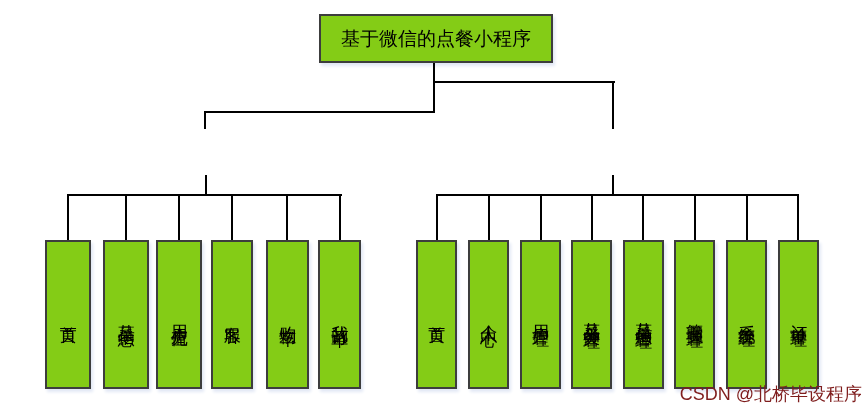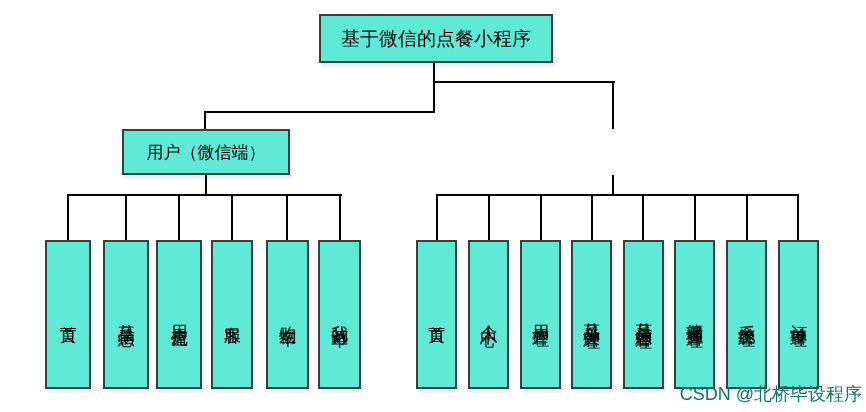--- a/index.html
+++ b/index.html
@@ -7,21 +7,21 @@
     position: relative;
     width: 866px;
     height: 412px;
     background: #ffffff;
     overflow: hidden;
     font-family: "Liberation Serif", "DejaVu Serif", serif;
     color: #000000;
   }
   .box {
     position: absolute;
-    background: #5eead4;
+    background: #84cc16;
     border: 2px solid #3d3d3d;
     box-shadow: 2px 3px 3px #e2e8f5;
     box-sizing: border-box;
     display: flex;
     align-items: center;
     justify-content: center;
     text-align: center;
   }
   .root-box  { left: 319px; top: 14px;  width: 234px; height: 49px; font-size: 19px; }
   .mid-box   { font-size: 17px; }
@@ -36,42 +36,39 @@
     letter-spacing: 2px;
     line-height: 1.15;
   }
   .line { position: absolute; background: #000000; }
   .watermark {
     position: absolute;
     right: 4px;
     bottom: 6px;
     font-family: "Liberation Sans", "DejaVu Sans", sans-serif;
     font-size: 18px;
-    color: #0f766e;
+    color: #7f1d1d;
     white-space: nowrap;
   }
 </style>
 </head>
 <body>
 
 <div class="canvas">
 
   <div class="box root-box">
     <span>基于微信的点餐小程序</span>
   </div>
 
   <div class="line" style="left:433px; top:63px;  width:2px;   height:50px;"></div>
   <div class="line" style="left:433px; top:81px;  width:182px; height:2px;"></div>
   <div class="line" style="left:612px; top:81px;  width:2px;   height:48px;"></div>
   <div class="line" style="left:204px; top:111px; width:231px; height:2px;"></div>
   <div class="line" style="left:204px; top:111px; width:2px;   height:18px;"></div>
 
-  <div class="box mid-box user-box">
-    <span>用户（微信端）</span>
-  </div>
 
   <div class="line" style="left:205px; top:175px; width:2px;   height:21px;"></div>
   <div class="line" style="left:67px;  top:194px; width:275px; height:2px;"></div>
   <div class="line" style="left:67px;  top:194px; width:2px;   height:46px;"></div>
   <div class="line" style="left:125px; top:194px; width:2px;   height:46px;"></div>
   <div class="line" style="left:178px; top:194px; width:2px;   height:46px;"></div>
   <div class="line" style="left:231px; top:194px; width:2px;   height:46px;"></div>
   <div class="line" style="left:286px; top:194px; width:2px;   height:46px;"></div>
   <div class="line" style="left:339px; top:194px; width:2px;   height:46px;"></div>
 

